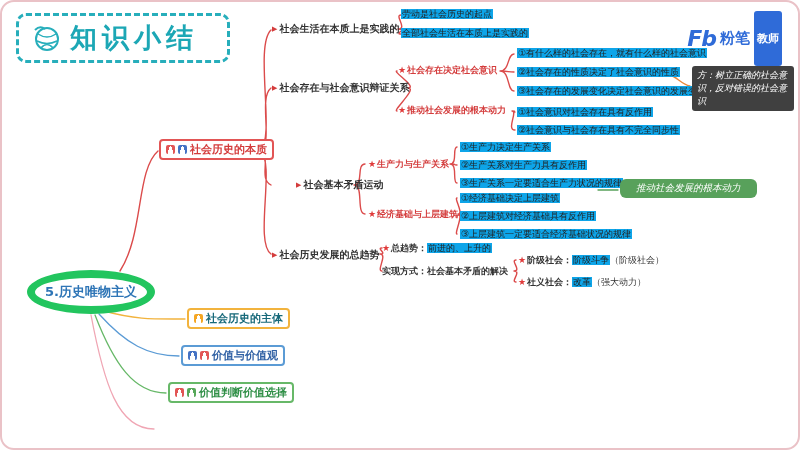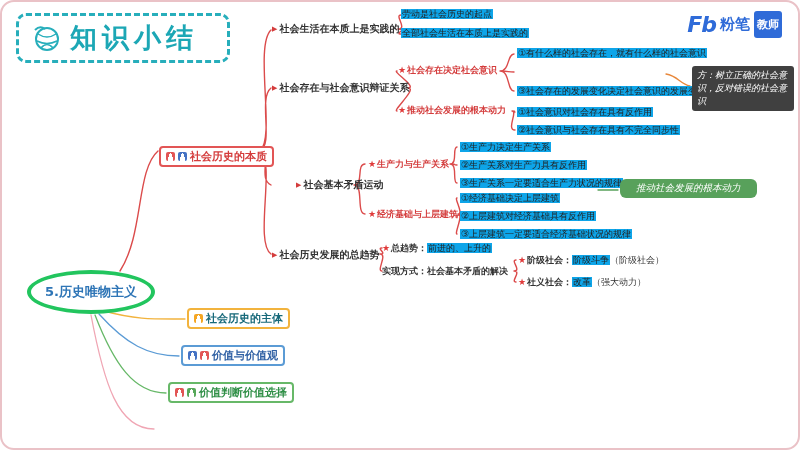--- a/index.html
+++ b/index.html
@@ -12,31 +12,31 @@
 
   
   .badge { position:absolute; left:14px; top:11px; width:214px; height:50px; z-index:2;
            border:3px dashed #27AEBB; border-radius:10px; background:#fff;
            display:flex; align-items:center; gap:9px; padding:0 12px; }
   .badge-text { font-size:27px; font-weight:bold; color:#1CA7B5; letter-spacing:5px; }
   .logo { position:absolute; right:16px; top:9px; z-index:2; display:flex; align-items:center; gap:4px; }
   .logo-fb { color:#2F6BD8; font-weight:bold; font-style:italic; font-size:22px; letter-spacing:-1px; }
   .logo-brand { color:#2F6BD8; font-weight:bold; font-size:15px; }
   .logo-suffix { background:#2F6BD8; color:#fff; font-weight:bold; font-size:11px;
-                 padding:6px 3px; border-radius:3px; }
+                 padding:20px 3px; border-radius:3px; }
 
   
   .root { position:absolute; left:25px; top:268px; width:128px; height:44px; z-index:2;
-          border:4px solid #22c55e; border-radius:50%; background:#fff;
+          border:8px solid #22c55e; border-radius:50%; background:#fff;
           display:flex; align-items:center; justify-content:center;
           font-size:13px; font-weight:bold; color:#2E75B6; }
   .topic { position:absolute; z-index:2; display:flex; align-items:center; gap:3px;
            border:2px solid; border-radius:4px; padding:2px 5px; background:#fff;
            font-weight:bold; font-size:11px; line-height:13px; white-space:nowrap; }
-  .t-essence  { left:157px; top:144px; border-color:#E25555; color:#D43C3C; }
+  .t-essence  { left:157px; top:137px; border-color:#E25555; color:#D43C3C; }
   .t-subject  { left:185px; top:306px; border-color:#F2B33D; color:#17697A; }
   .t-values   { left:179px; top:343px; border-color:#5B9BD5; color:#2E5FA3; }
   .t-judgment { left:166px; top:380px; border-color:#67B868; color:#2F8F46; }
   .t-creation { left:154px; top:416px; border-color:#F0A6B4; color:#D4556A; background:#FBE7EB; }
 
   .picon { display:inline-block; width:9px; height:9px; border-radius:2px;
            background-image:
              radial-gradient(circle at 50% 30%, #fff 0, #fff 1.4px, rgba(0,0,0,0) 1.5px),
              radial-gradient(ellipse at 50% 105%, #fff 0, #fff 2.8px, rgba(0,0,0,0) 2.9px); }
   .pc-red{background-color:#E25555} .pc-blue{background-color:#4472C4}
@@ -136,20 +136,23 @@
 
   <div class="node blabel" style="left:270px;top:80px;">
     <span class="marker">▶</span><span>社会存在与社会意识辩证关系</span>
   </div>
   <div class="node starline" style="left:396px;top:63px;">
     <span class="star">★</span><span>社会存在决定社会意识</span>
   </div>
   <div class="node item" style="left:515px;top:46px;">
     <span class="hl">①有什么样的社会存在，就有什么样的社会意识</span>
   </div>
+  <div class="node item" style="left:515px;top:65px;">
+    <span class="hl">②社会存在的性质决定了社会意识的性质</span>
+  </div>
   <div class="node item" style="left:515px;top:84px;">
     <span class="hl">③社会存在的发展变化决定社会意识的发展变化</span>
   </div>
   <div class="node starline" style="left:396px;top:103px;">
     <span class="star">★</span><span>推动社会发展的根本动力</span>
   </div>
   <div class="node item" style="left:515px;top:105px;">
     <span class="hl">①社会意识对社会存在具有反作用</span>
   </div>
   <div class="node item" style="left:515px;top:123px;">

